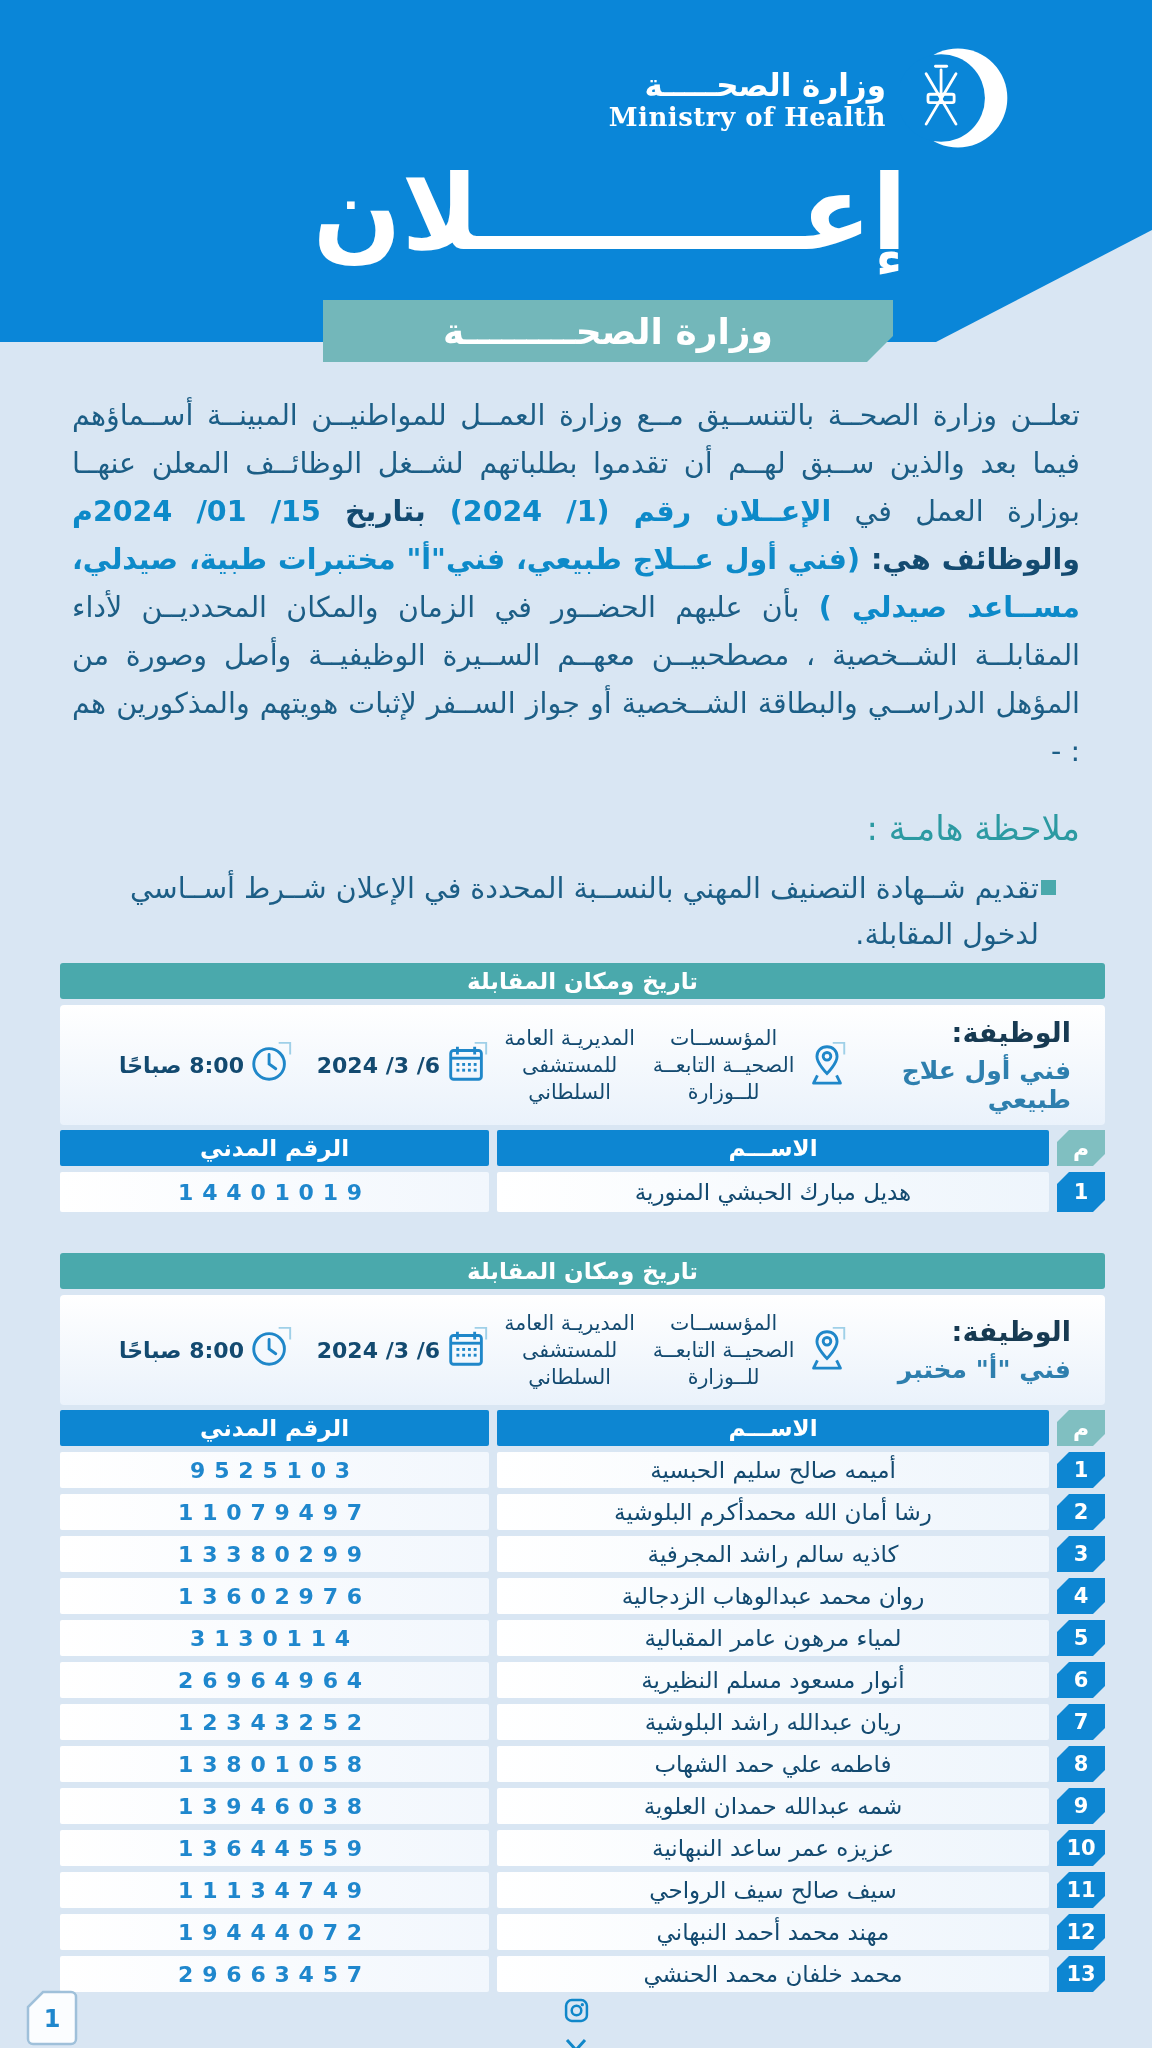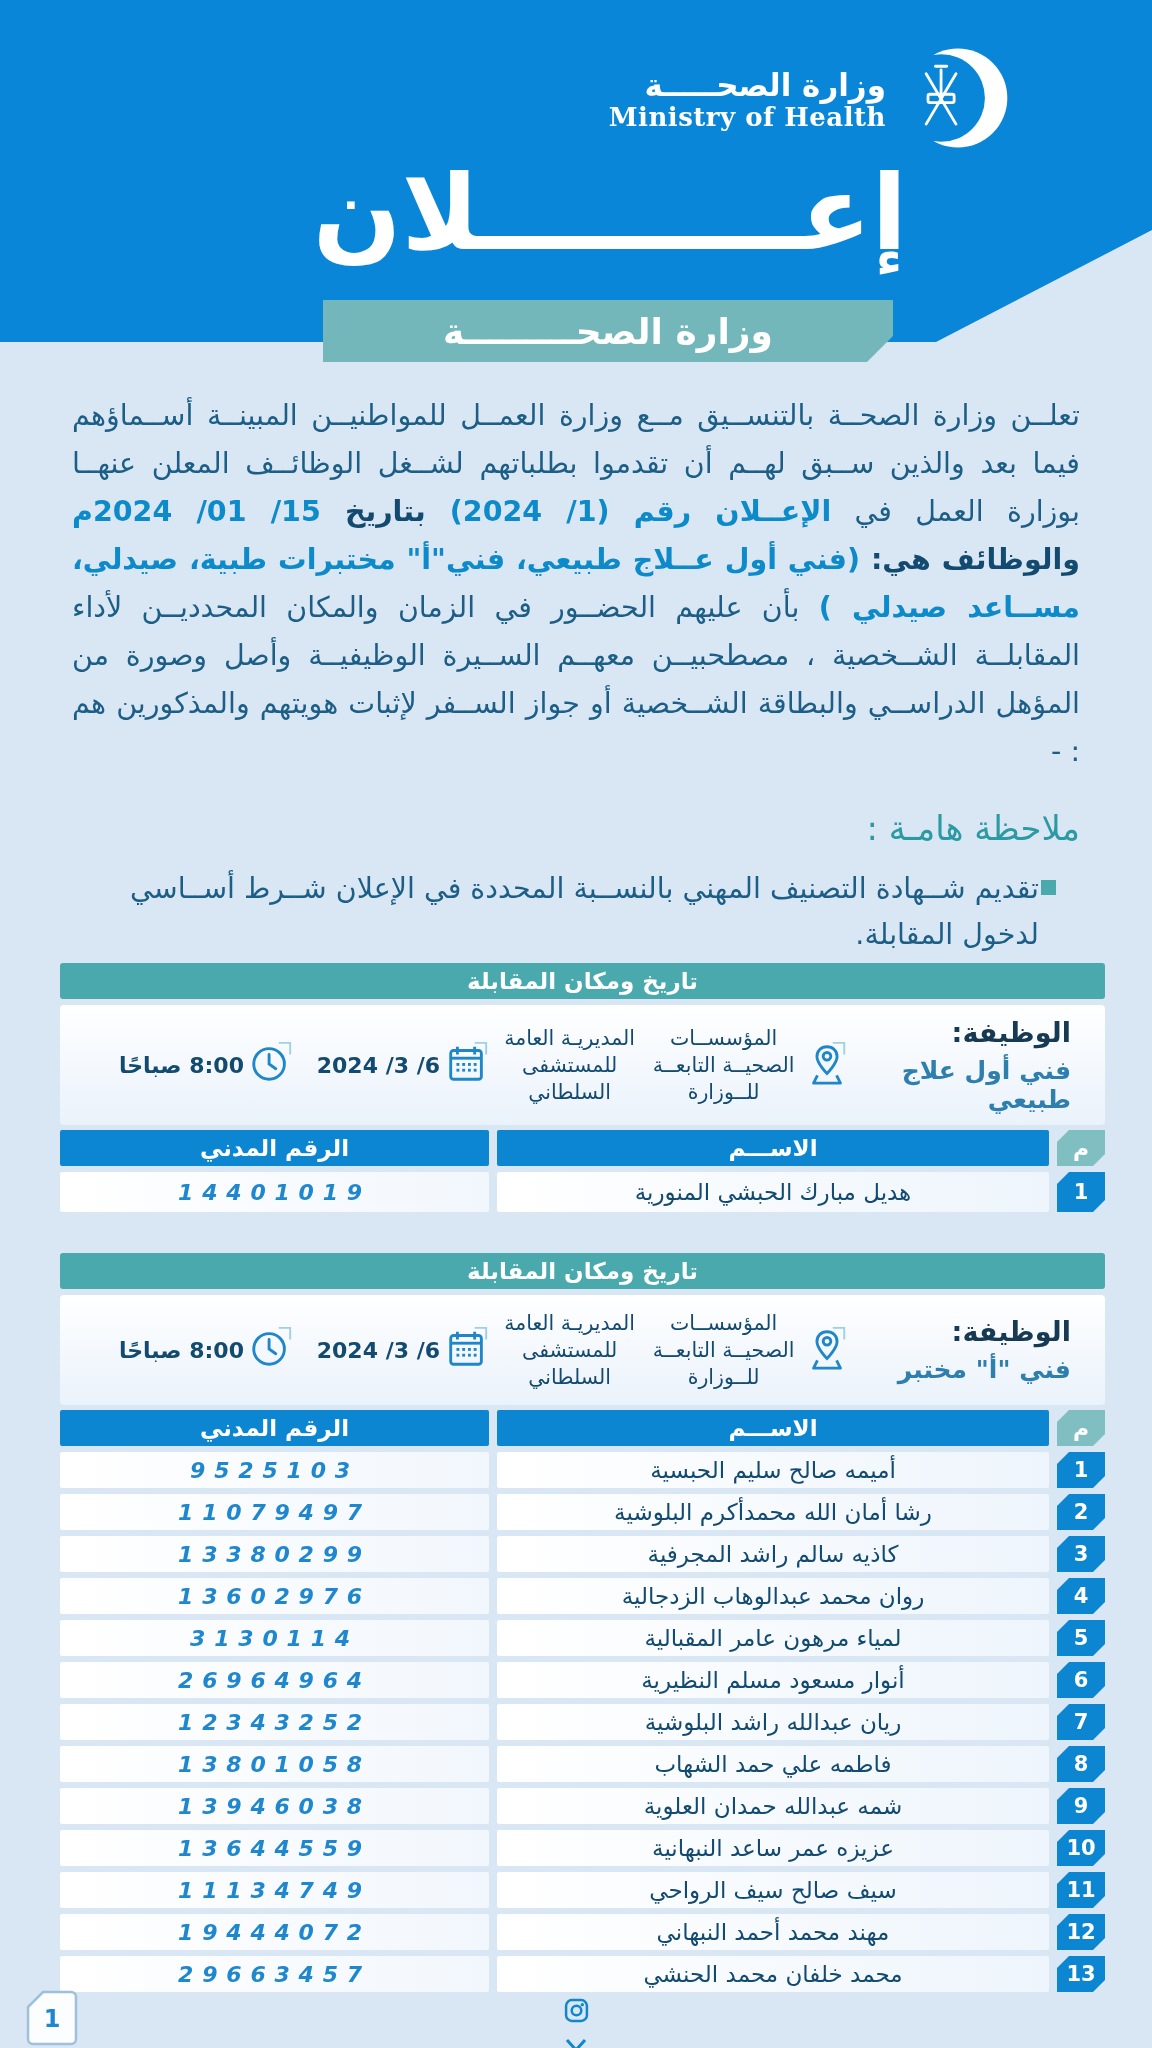--- a/index.html
+++ b/index.html
@@ -58,21 +58,21 @@
   .hname{flex:0 0 552px;}
   .hcivil{flex:1 1 auto;}
   .trow{height:36px;}
   .trow-tall{height:40px;}
   .badge-no{flex:0 0 48px;background:#0d86d2;color:#fff;font-size:21px;font-weight:bold;
     display:flex;align-items:center;justify-content:center;}
   .cname{flex:0 0 552px;background:linear-gradient(90deg,#ffffff 0%,#eef5fc 100%);border-radius:2px;
     color:#134a70;font-size:23px;display:flex;align-items:center;justify-content:center;}
   .ccivil{flex:1 1 auto;background:linear-gradient(90deg,#ffffff 0%,#f2f7fd 100%);border-radius:2px;
     color:#1f87cd;font-size:22px;font-weight:bold;letter-spacing:.4em;direction:ltr;
-    display:flex;align-items:center;justify-content:center;font-style:italic;}
+    display:flex;align-items:center;justify-content:center;}
 
   
   .social{position:absolute;left:0;top:1998px;width:1152px;display:flex;align-items:center;justify-content:center;
     gap:9px;color:#1087c9;font-size:24px;font-weight:bold;flex-direction:column;}
   .social .gap{width:8px;}
   .fb-f{font-family:"DejaVu Serif",serif;font-size:28px;font-weight:bold;line-height:26px;}
   .pagebadge{position:absolute;left:26px;top:1990px;}
 </style>
 </head>
 <body>

